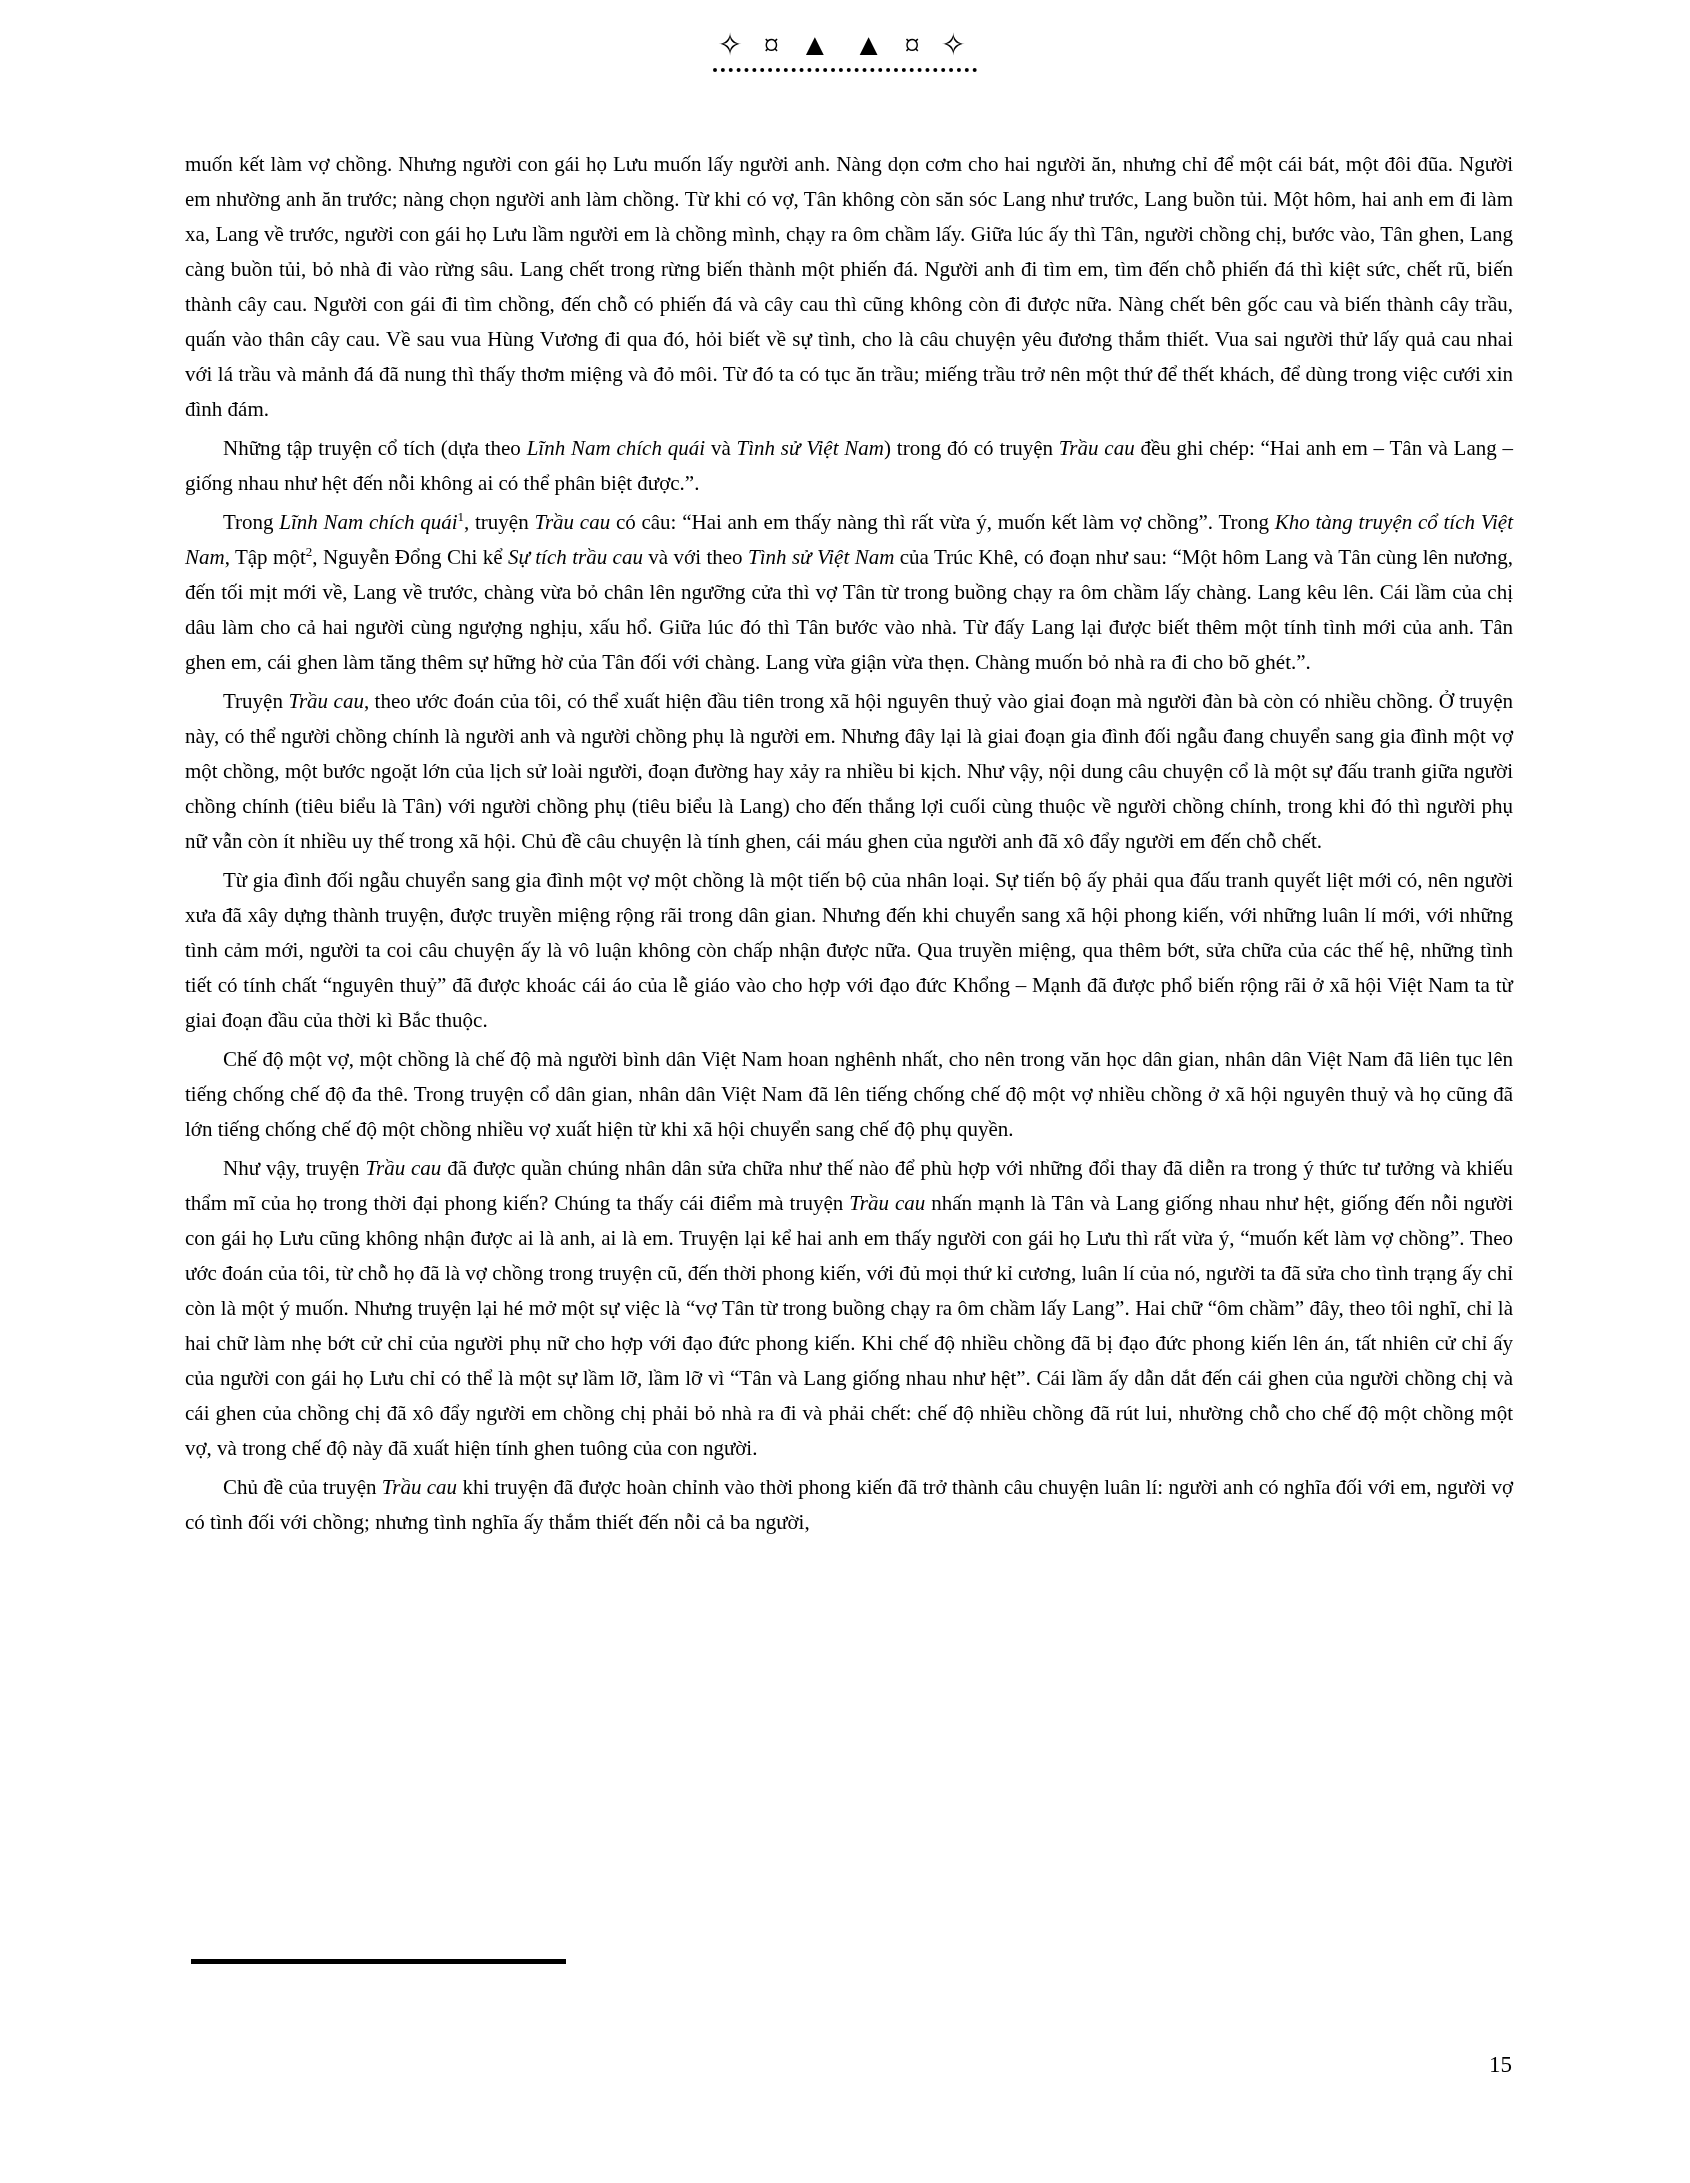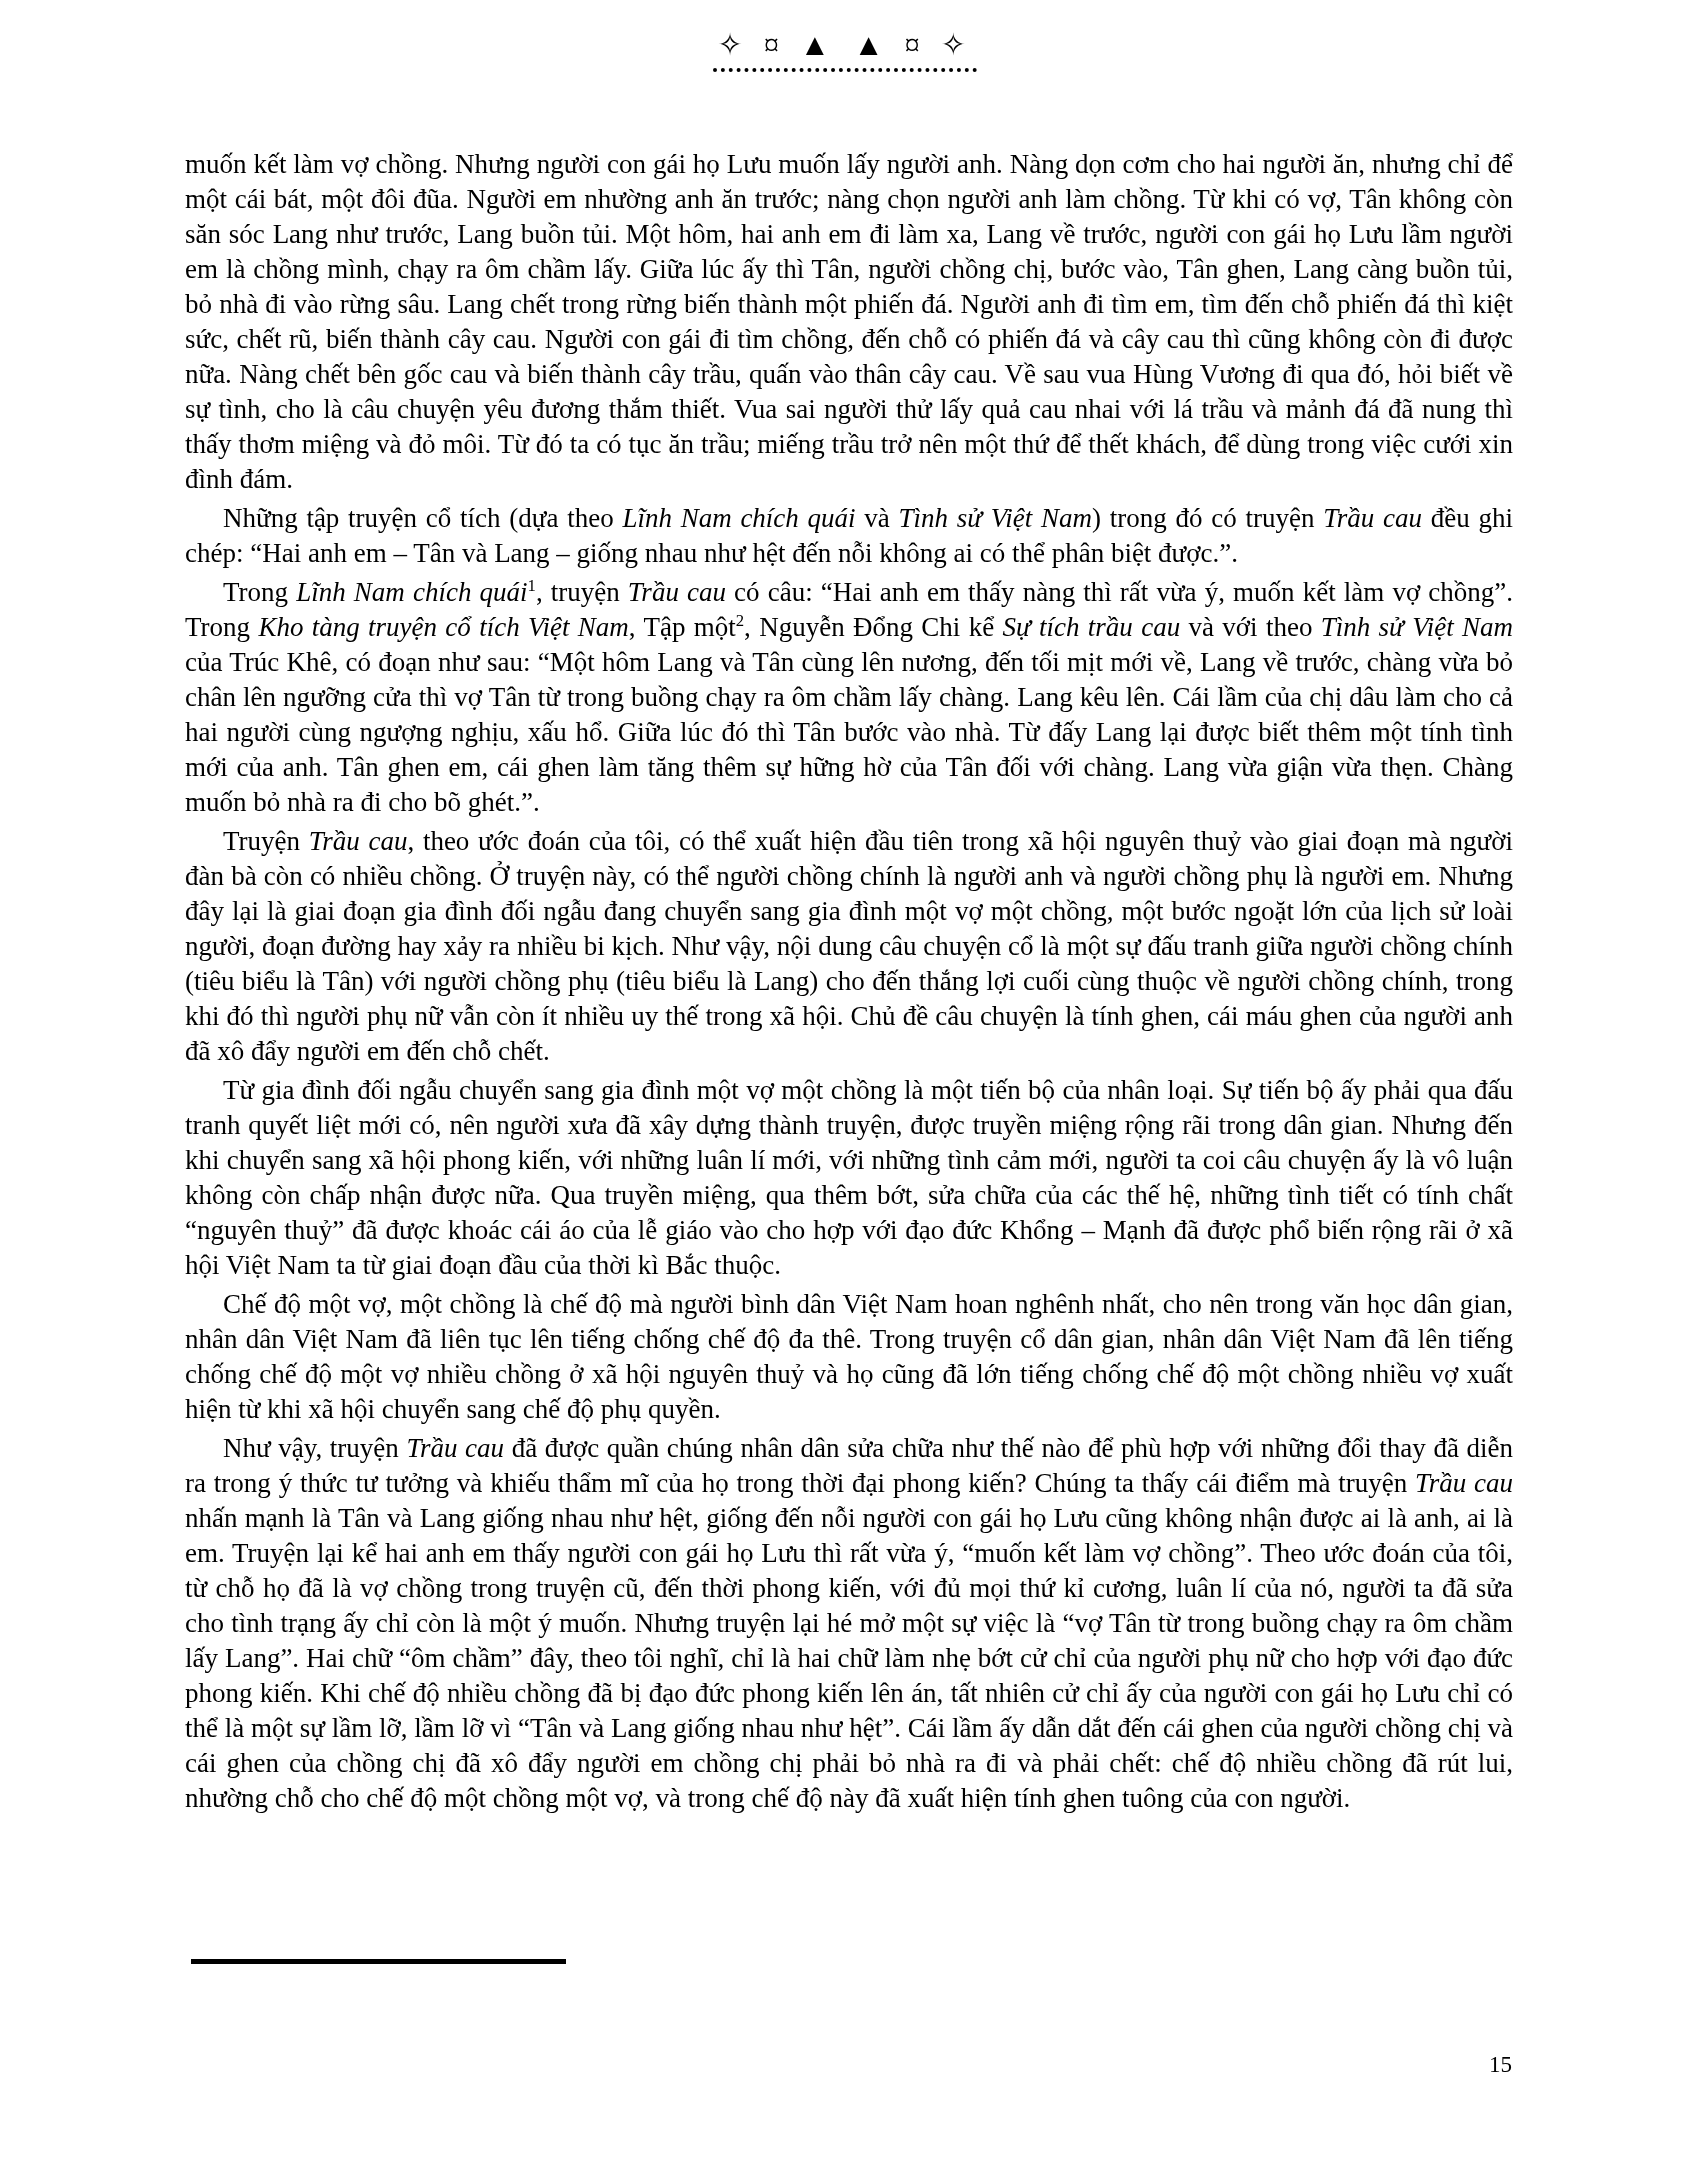--- a/index.html
+++ b/index.html
@@ -42,21 +42,21 @@
     letter-spacing: 0.7px;
     text-decoration: underline;
     white-space: nowrap;
   }
   
   .article {
     position: absolute;
     top: 147px;
     left: 185px;
     width: 1328px;
-    font-size: 27px;
+    font-size: 21px;
     line-height: 35px;
     text-align: justify;
   }
   .article p { margin: 0; }
   .article p + p { margin-top: 4px; }
   .article p.indent { text-indent: 38px; }
   .article i { }
   .article sup, .footnotes sup {
     font-size: 0.62em;
     line-height: 0;
@@ -101,20 +101,21 @@
   </div>
 
   <div class="article">
       <p class="">muốn kết làm vợ chồng. Nhưng người con gái họ Lưu muốn lấy người anh. Nàng dọn cơm cho hai người ăn, nhưng chỉ để một cái bát, một đôi đũa. Người em nhường anh ăn trước; nàng chọn người anh làm chồng. Từ khi có vợ, Tân không còn săn sóc Lang như trước, Lang buồn tủi. Một hôm, hai anh em đi làm xa, Lang về trước, người con gái họ Lưu lầm người em là chồng mình, chạy ra ôm chầm lấy. Giữa lúc ấy thì Tân, người chồng chị, bước vào, Tân ghen, Lang càng buồn tủi, bỏ nhà đi vào rừng sâu. Lang chết trong rừng biến thành một phiến đá. Người anh đi tìm em, tìm đến chỗ phiến đá thì kiệt sức, chết rũ, biến thành cây cau. Người con gái đi tìm chồng, đến chỗ có phiến đá và cây cau thì cũng không còn đi được nữa. Nàng chết bên gốc cau và biến thành cây trầu, quấn vào thân cây cau. Về sau vua Hùng Vương đi qua đó, hỏi biết về sự tình, cho là câu chuyện yêu đương thắm thiết. Vua sai người thử lấy quả cau nhai với lá trầu và mảnh đá đã nung thì thấy thơm miệng và đỏ môi. Từ đó ta có tục ăn trầu; miếng trầu trở nên một thứ để thết khách, để dùng trong việc cưới xin đình đám.</p>
       <p class="indent">Những tập truyện cổ tích (dựa theo <i>Lĩnh Nam chích quái</i> và <i>Tình sử Việt Nam</i>) trong đó có truyện <i>Trầu cau</i> đều ghi chép: “Hai anh em – Tân và Lang – giống nhau như hệt đến nỗi không ai có thể phân biệt được.”.</p>
       <p class="indent">Trong <i>Lĩnh Nam chích quái</i><sup>1</sup>, truyện <i>Trầu cau</i> có câu: “Hai anh em thấy nàng thì rất vừa ý, muốn kết làm vợ chồng”. Trong <i>Kho tàng truyện cổ tích Việt Nam</i>, Tập một<sup>2</sup>, Nguyễn Đổng Chi kể <i>Sự tích trầu cau</i> và với theo <i>Tình sử Việt Nam</i> của Trúc Khê, có đoạn như sau: “Một hôm Lang và Tân cùng lên nương, đến tối mịt mới về, Lang về trước, chàng vừa bỏ chân lên ngưỡng cửa thì vợ Tân từ trong buồng chạy ra ôm chầm lấy chàng. Lang kêu lên. Cái lầm của chị dâu làm cho cả hai người cùng ngượng nghịu, xấu hổ. Giữa lúc đó thì Tân bước vào nhà. Từ đấy Lang lại được biết thêm một tính tình mới của anh. Tân ghen em, cái ghen làm tăng thêm sự hững hờ của Tân đối với chàng. Lang vừa giận vừa thẹn. Chàng muốn bỏ nhà ra đi cho bõ ghét.”.</p>
       <p class="indent">Truyện <i>Trầu cau</i>, theo ước đoán của tôi, có thể xuất hiện đầu tiên trong xã hội nguyên thuỷ vào giai đoạn mà người đàn bà còn có nhiều chồng. Ở truyện này, có thể người chồng chính là người anh và người chồng phụ là người em. Nhưng đây lại là giai đoạn gia đình đối ngẫu đang chuyển sang gia đình một vợ một chồng, một bước ngoặt lớn của lịch sử loài người, đoạn đường hay xảy ra nhiều bi kịch. Như vậy, nội dung câu chuyện cổ là một sự đấu tranh giữa người chồng chính (tiêu biểu là Tân) với người chồng phụ (tiêu biểu là Lang) cho đến thắng lợi cuối cùng thuộc về người chồng chính, trong khi đó thì người phụ nữ vẫn còn ít nhiều uy thế trong xã hội. Chủ đề câu chuyện là tính ghen, cái máu ghen của người anh đã xô đẩy người em đến chỗ chết.</p>
       <p class="indent">Từ gia đình đối ngẫu chuyển sang gia đình một vợ một chồng là một tiến bộ của nhân loại. Sự tiến bộ ấy phải qua đấu tranh quyết liệt mới có, nên người xưa đã xây dựng thành truyện, được truyền miệng rộng rãi trong dân gian. Nhưng đến khi chuyển sang xã hội phong kiến, với những luân lí mới, với những tình cảm mới, người ta coi câu chuyện ấy là vô luận không còn chấp nhận được nữa. Qua truyền miệng, qua thêm bớt, sửa chữa của các thế hệ, những tình tiết có tính chất “nguyên thuỷ” đã được khoác cái áo của lễ giáo vào cho hợp với đạo đức Khổng – Mạnh đã được phổ biến rộng rãi ở xã hội Việt Nam ta từ giai đoạn đầu của thời kì Bắc thuộc.</p>
       <p class="indent">Chế độ một vợ, một chồng là chế độ mà người bình dân Việt Nam hoan nghênh nhất, cho nên trong văn học dân gian, nhân dân Việt Nam đã liên tục lên tiếng chống chế độ đa thê. Trong truyện cổ dân gian, nhân dân Việt Nam đã lên tiếng chống chế độ một vợ nhiều chồng ở xã hội nguyên thuỷ và họ cũng đã lớn tiếng chống chế độ một chồng nhiều vợ xuất hiện từ khi xã hội chuyển sang chế độ phụ quyền.</p>
       <p class="indent">Như vậy, truyện <i>Trầu cau</i> đã được quần chúng nhân dân sửa chữa như thế nào để phù hợp với những đổi thay đã diễn ra trong ý thức tư tưởng và khiếu thẩm mĩ của họ trong thời đại phong kiến? Chúng ta thấy cái điểm mà truyện <i>Trầu cau</i> nhấn mạnh là Tân và Lang giống nhau như hệt, giống đến nỗi người con gái họ Lưu cũng không nhận được ai là anh, ai là em. Truyện lại kể hai anh em thấy người con gái họ Lưu thì rất vừa ý, “muốn kết làm vợ chồng”. Theo ước đoán của tôi, từ chỗ họ đã là vợ chồng trong truyện cũ, đến thời phong kiến, với đủ mọi thứ kỉ cương, luân lí của nó, người ta đã sửa cho tình trạng ấy chỉ còn là một ý muốn. Nhưng truyện lại hé mở một sự việc là “vợ Tân từ trong buồng chạy ra ôm chầm lấy Lang”. Hai chữ “ôm chầm” đây, theo tôi nghĩ, chỉ là hai chữ làm nhẹ bớt cử chỉ của người phụ nữ cho hợp với đạo đức phong kiến. Khi chế độ nhiều chồng đã bị đạo đức phong kiến lên án, tất nhiên cử chỉ ấy của người con gái họ Lưu chỉ có thể là một sự lầm lỡ, lầm lỡ vì “Tân và Lang giống nhau như hệt”. Cái lầm ấy dẫn dắt đến cái ghen của người chồng chị và cái ghen của chồng chị đã xô đẩy người em chồng chị phải bỏ nhà ra đi và phải chết: chế độ nhiều chồng đã rút lui, nhường chỗ cho chế độ một chồng một vợ, và trong chế độ này đã xuất hiện tính ghen tuông của con người.</p>
+      <p class="indent">Chủ đề của truyện <i>Trầu cau</i> khi truyện đã được hoàn chỉnh vào thời phong kiến đã trở thành câu chuyện luân lí: người anh có nghĩa đối với em, người vợ có tình đối với chồng; nhưng tình nghĩa ấy thắm thiết đến nỗi cả ba người,</p>
     </div>
 
   <div class="footnotes">
     <div class="footnote-rule"></div>
     <div>
       </div>
   </div>
 
   <div class="page-number">15</div>
 

